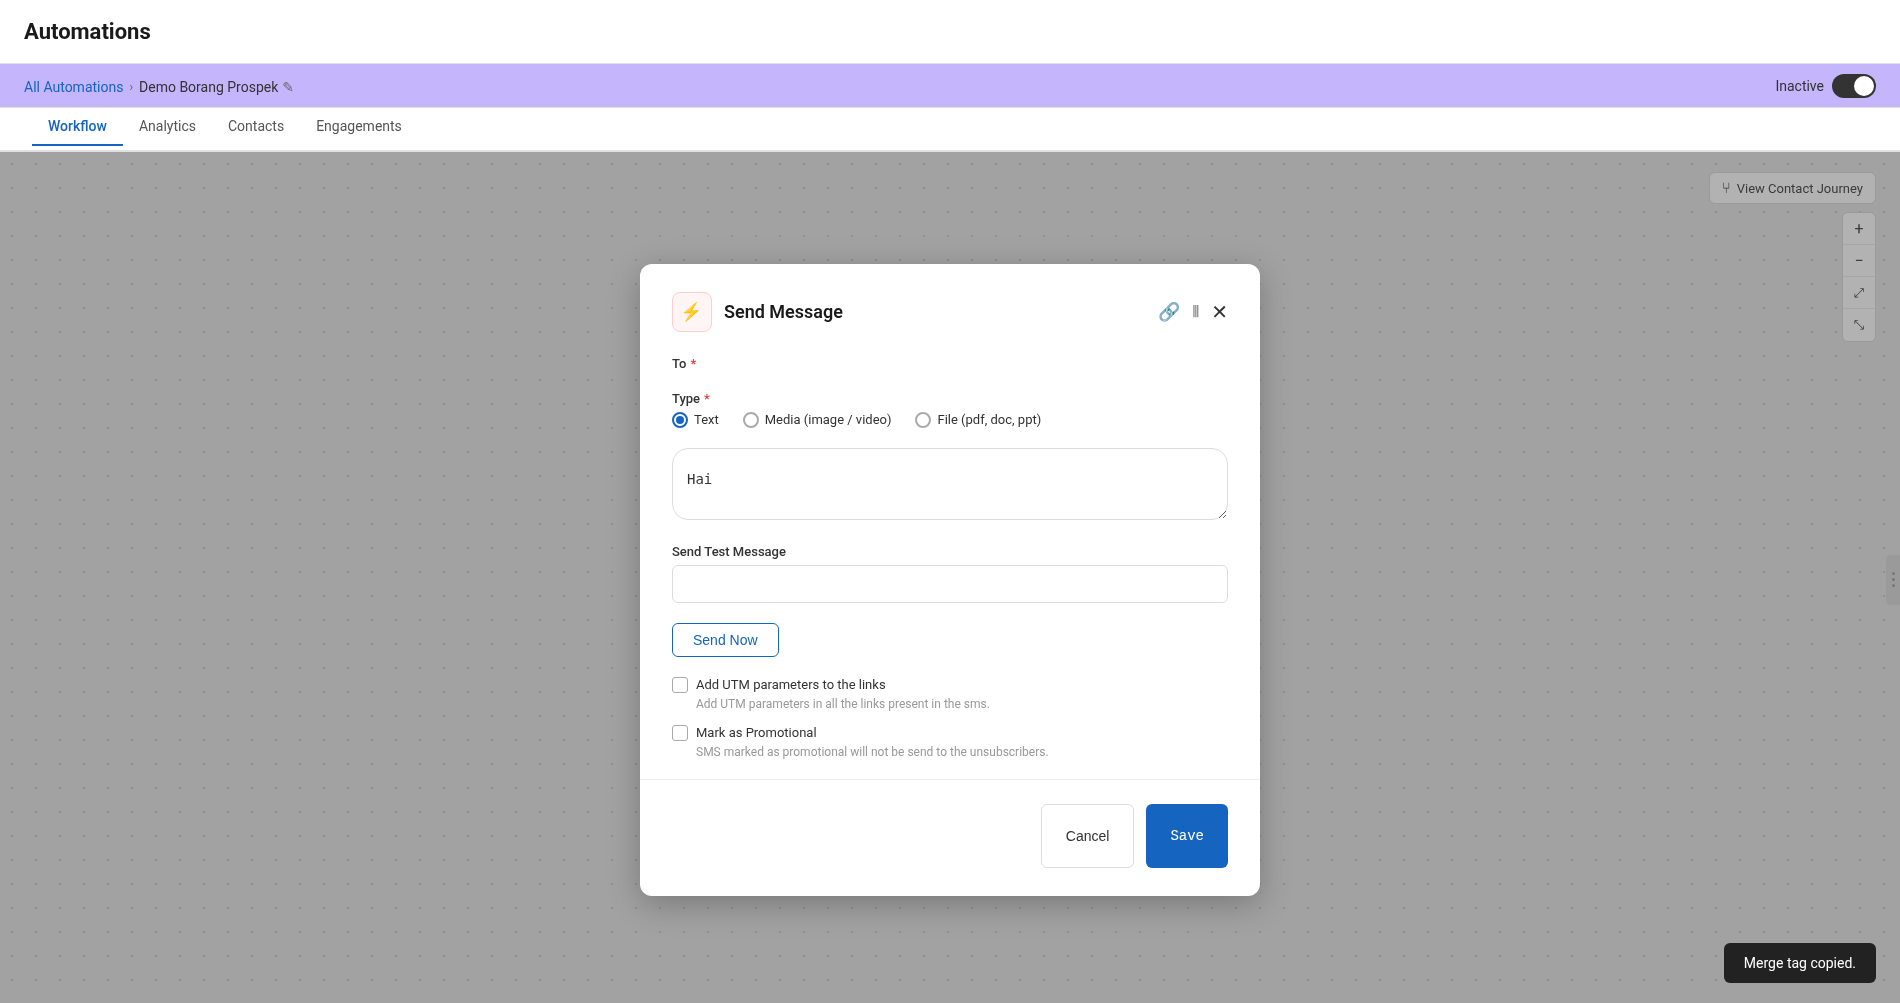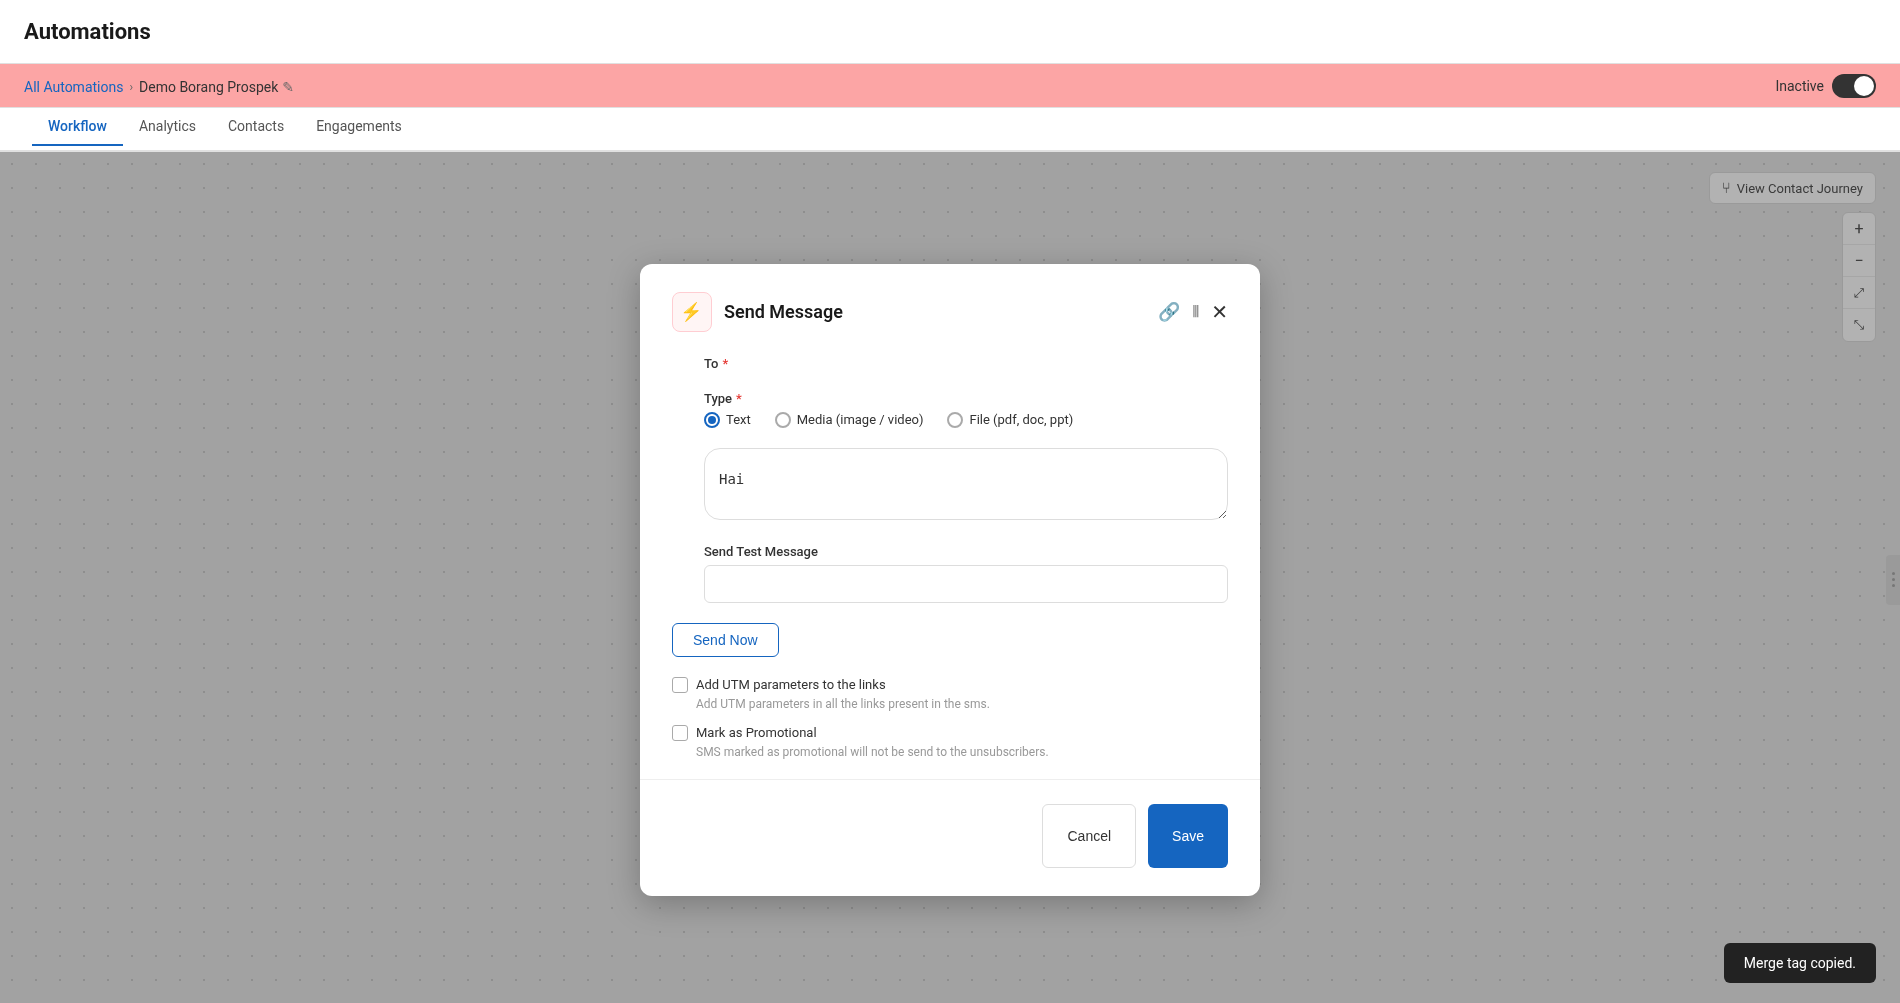--- a/index.html
+++ b/index.html
@@ -24,21 +24,21 @@
       z-index: 10;
     }
     .app-title {
       font-size: 22px;
       font-weight: 700;
       color: #1a1a1a;
     }
 
     
     .nav-bar {
-      background: #fca5a5;
+      background: #c4b5fd;
       padding: 0 8px;
       height: 48px;
       display: flex;
       align-items: center;
       border-bottom: 1px solid #e0e0e0;
       position: relative;
       z-index: 10;
     }
     .breadcrumb {
       display: flex;
@@ -314,21 +314,20 @@
       cursor: pointer;
       color: #333;
       font-size: 20px;
       display: flex;
       align-items: center;
     }
 
     
     .form-group {
       margin-bottom: 20px;
-      margin-left: 32px;
     }
     .form-label {
       font-size: 13px;
       font-weight: 500;
       color: #333;
       margin-bottom: 6px;
       display: flex;
       align-items: center;
       gap: 4px;
     }
@@ -455,20 +454,21 @@
     }
     .save-btn {
       background: #1565c0;
       border: none;
       color: #fff;
       padding: 24px 24px;
       border-radius: 6px;
       font-size: 14px;
       cursor: pointer;
       font-weight: 500;
+      font-family: Liberation Mono, monospace;
     }
 
     
     .toast {
       position: absolute;
       bottom: 24px;
       right: 24px;
       background: #222;
       color: #fff;
       padding: 12px 20px;

